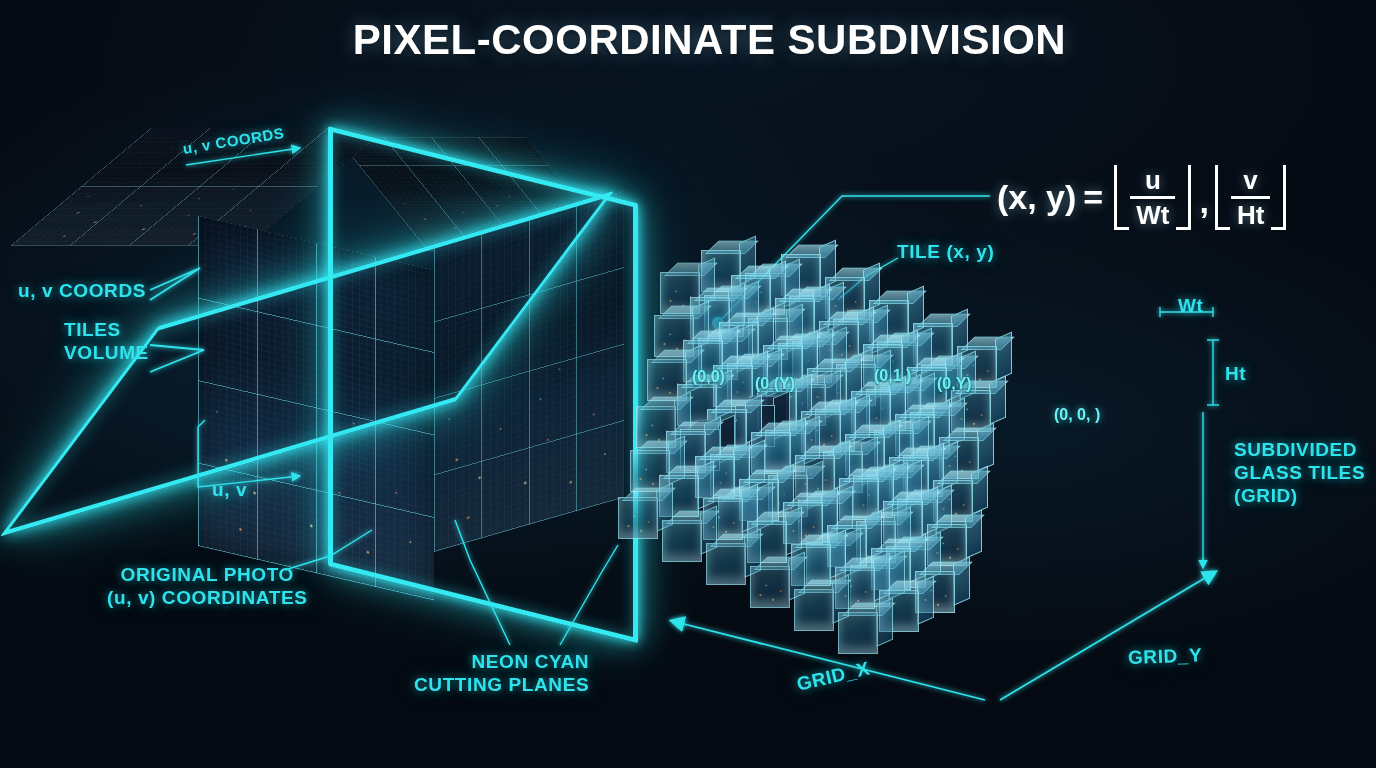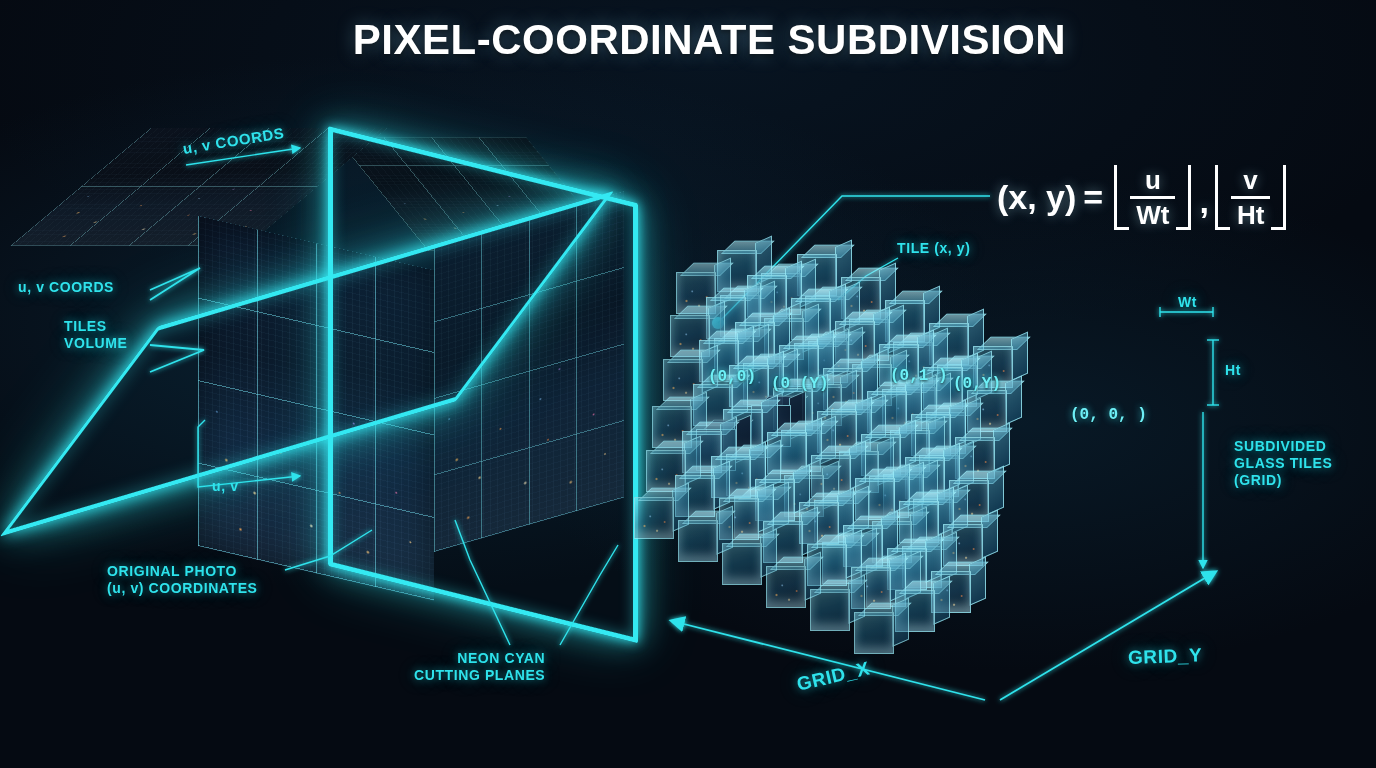--- a/index.html
+++ b/index.html
@@ -33,21 +33,21 @@
     font-size: 42px;
     font-weight: bold;
     letter-spacing: 0.5px;
     text-shadow: 0 0 18px rgba(150,220,255,0.35), 0 2px 5px rgba(0,0,0,0.8);
   }
 
   
   .lbl {
     position: absolute;
     color: #2fe3ec;
-    font-size: 14px;
+    font-size: 19px;
     font-weight: 600;
     letter-spacing: 0.6px;
     line-height: 1.22;
     text-shadow: 0 0 9px rgba(47,227,236,0.6), 0 0 22px rgba(47,227,236,0.25);
     white-space: pre-line;
     pointer-events: none;
   }
   .lbl.bigger { font-size: 19px; }
 
   
@@ -146,22 +146,22 @@
   .plane-horiz {
     left: 8px; top: 206px;
     width: 446px; height: 168px;
     transform: skewY(-16.5deg) skewX(-44deg) scaleY(0.92);
     transform-origin: left top;
   }
 
   
   .tiles-wrap {
     position: absolute;
-    left: 672px; top: 262px;
-    width: 540px; height: 400px; font-family: Liberation Mono, monospace;
+    left: 656px; top: 262px;
+    width: 540px; height: 400px;
   }
   .tile {
     position: absolute;
     width: 54px; height: 54px;
   }
   .tile .tf, .tile .tr, .tile .tt {
     position: absolute;
     border: 1px solid rgba(158,238,250,0.85);
   }
   .tile .tf {
@@ -810,21 +810,21 @@
 
   <div class="lbl" style="left:183px; top:140px; transform:rotate(-9deg); transform-origin:left center; font-size:15px;">u, v COORDS</div>
 
   <div class="lbl" style="left:18px; top:279px;">u, v COORDS</div>
 
   <div class="lbl" style="left:64px; top:318px;">TILES
 VOLUME</div>
 
   <div class="lbl" style="left:212px; top:478px;">u, v</div>
 
-  <div class="lbl" style="left:107px; top:563px;">ORIGINAL PHOTO
+  <div class="lbl" style="left:107px; top:563px;text-align:center;">ORIGINAL PHOTO
 (u, v) COORDINATES</div>
 
   <div class="lbl" style="left:414px; top:650px;text-align:right;">NEON CYAN
 CUTTING PLANES</div>
 
   <div class="lbl" style="left:897px; top:240px;">TILE (x, y)</div>
 
   <div class="lbl" style="left:1178px; top:294px;">Wt</div>
 
   <div class="lbl" style="left:1225px; top:362px;">Ht</div>

